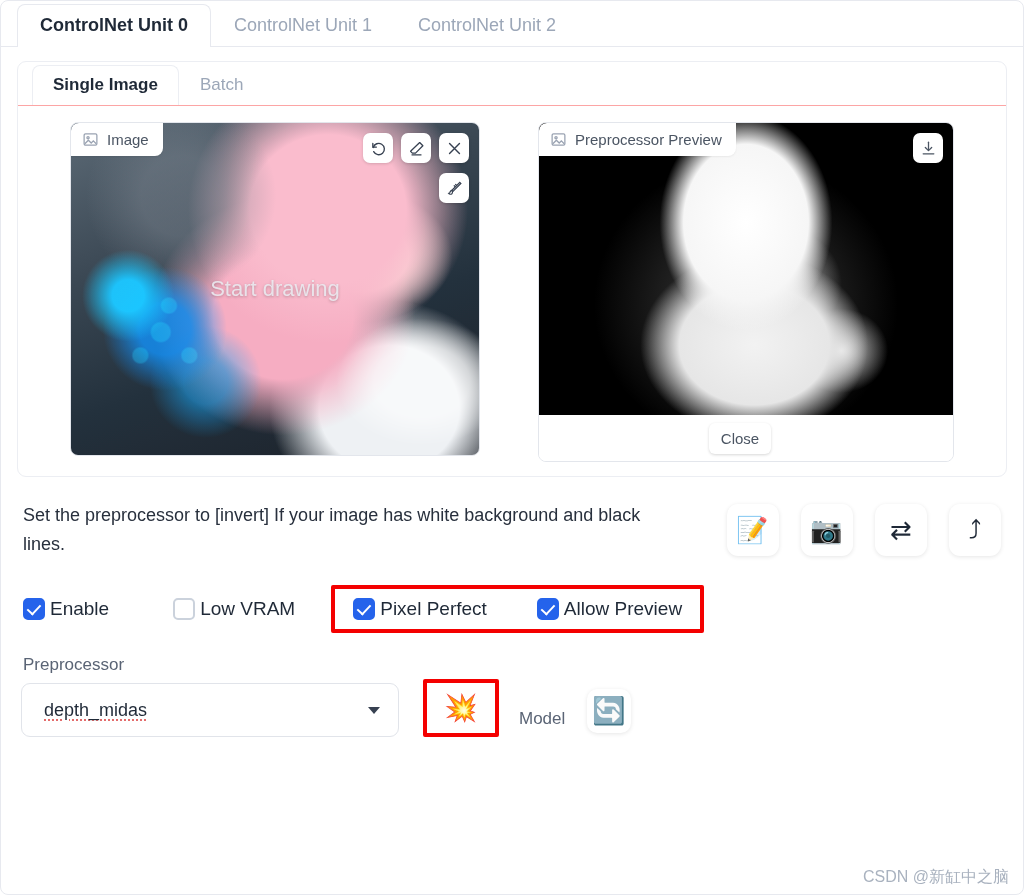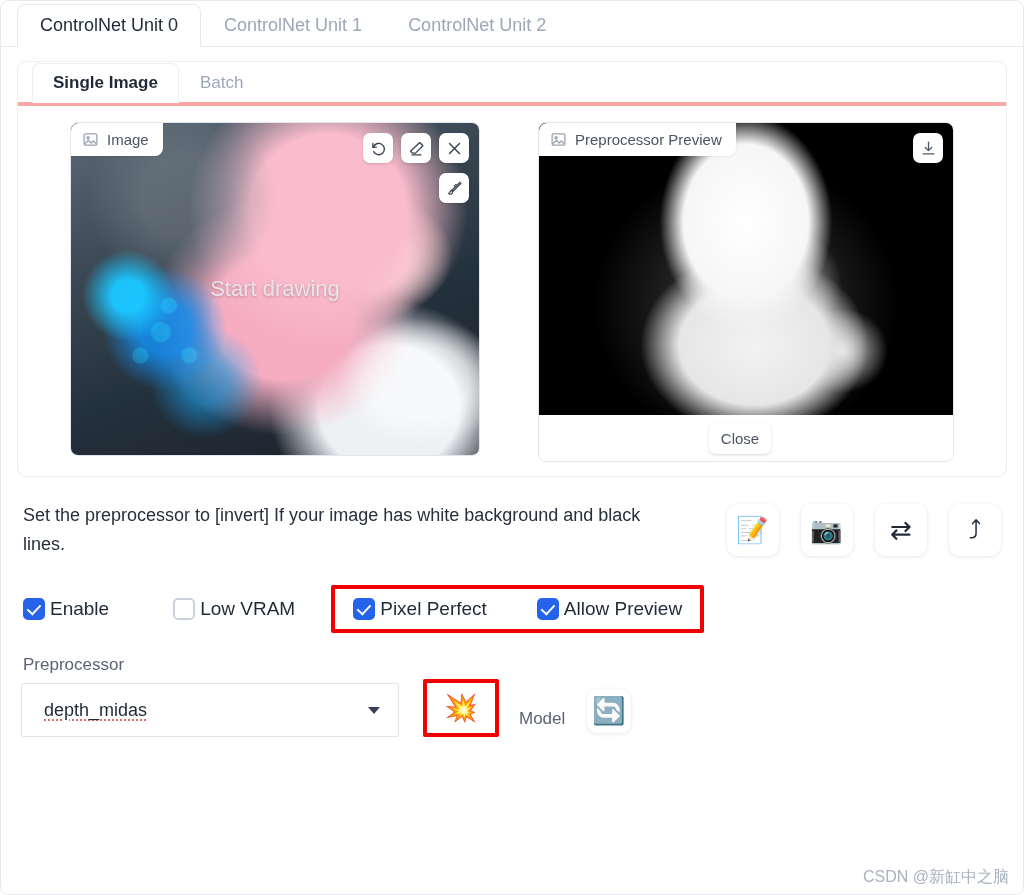--- a/index.html
+++ b/index.html
@@ -62,39 +62,39 @@
     border: 1px solid transparent;
     border-bottom: none;
     border-radius: 8px 8px 0 0;
     position: relative;
     top: 1px;
     background: transparent;
     white-space: nowrap;
   }
   .unit-tab.active {
     color: #1f2937;
-    font-weight: normal;
+    font-weight: bold;
     background: #ffffff;
     border-color: #e7e9ef;
   }
 
   
   .inner-card {
     margin: 14px 16px 0 16px;
     border: 1px solid #eceef3;
     border-radius: 9px;
     background: #ffffff;
     padding-bottom: 14px;
   }
 
   .mode-tabs {
     display: flex;
     align-items: center;
     padding-left: 14px;
-    border-bottom: 4px solid #fca5a5;
+    border-bottom: 1px solid #fca5a5;
     height: 44px;
   }
   .mode-tab {
     padding: 9px 20px 10px 20px;
     font-size: 17px;
     color: #9ca7b8;
     cursor: pointer;
     border: 1px solid transparent;
     border-bottom: none;
     border-radius: 8px 8px 0 0;
@@ -338,21 +338,21 @@
   .dd-label {
     font-size: 17px;
     color: #5a6475;
     margin-bottom: 8px;
     padding-left: 2px;
   }
   .dd-field {
     position: relative;
     height: 54px;
     border: 1px solid #e1e4ea;
-    border-radius: 2px;
+    border-radius: 9px;
     background: #ffffff;
     display: flex;
     align-items: center;
     padding: 0 40px 0 22px;
     cursor: pointer;
   }
   .dd-pre { width: 378px; }
   .dd-model { width: 382px; }
   .dd-value {
     font-size: 18px;

